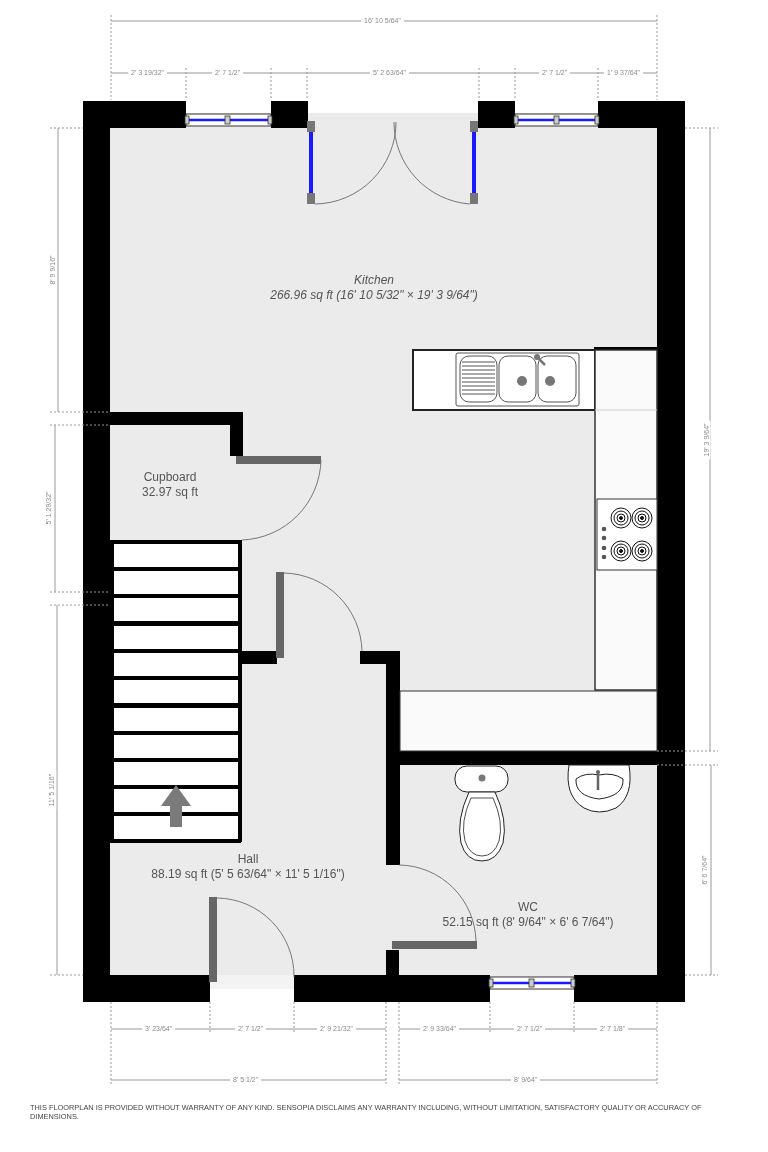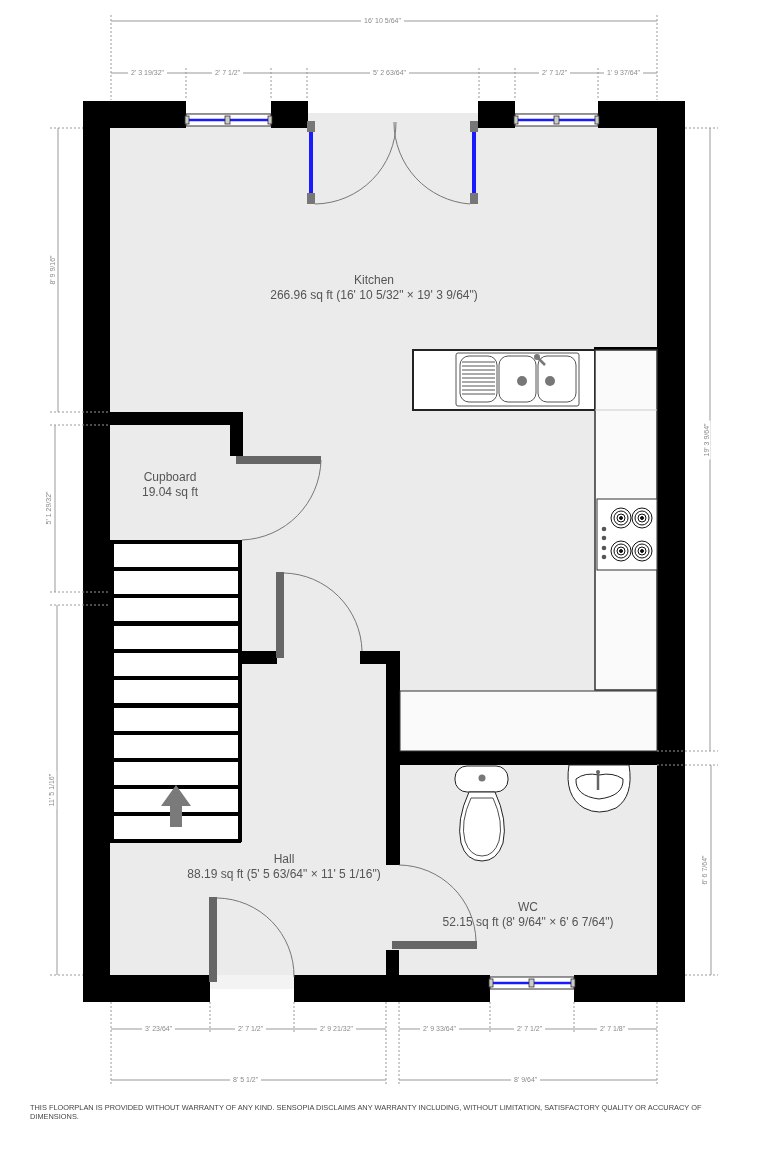--- a/index.html
+++ b/index.html
@@ -203,29 +203,29 @@
     <line x1="210" y1="1002" x2="210" y2="1034" stroke-dasharray="2,2"></line>
     <line x1="294" y1="1002" x2="294" y2="1034" stroke-dasharray="2,2"></line>
     <line x1="386" y1="1002" x2="386" y2="1085" stroke-dasharray="2,2"></line>
     <line x1="399" y1="1002" x2="399" y2="1085" stroke-dasharray="2,2"></line>
     <line x1="490" y1="1002" x2="490" y2="1034" stroke-dasharray="2,2"></line>
     <line x1="574" y1="1002" x2="574" y2="1034" stroke-dasharray="2,2"></line>
     <line x1="657" y1="1002" x2="657" y2="1085" stroke-dasharray="2,2"></line>
   </g>
 </svg>
 
-<div class="room-label" style="left:374px;top:273px;">
+<div class="room-label" style="left:374px;top:273px;font-style:italic;">
   <div>Kitchen</div>
   <div>266.96 sq ft (16' 10 5/32" × 19' 3 9/64")</div>
 </div>
 <div class="room-label" style="left:170px;top:470px;">
   <div>Cupboard</div>
-  <div>19.04 sq ft</div>
-</div>
-<div class="room-label" style="left:248px;top:852px;margin-left:36px;">
+  <div>32.97 sq ft</div>
+</div>
+<div class="room-label" style="left:248px;top:852px;">
   <div>Hall</div>
   <div>88.19 sq ft (5' 5 63/64" × 11' 5 1/16")</div>
 </div>
 <div class="room-label" style="left:528px;top:900px;">
   <div>WC</div>
   <div>52.15 sq ft (8' 9/64" × 6' 6 7/64")</div>
 </div>
 
 <span class="dim" style="left:361px;top:17px;">16' 10 5/64"</span>
 <span class="dim" style="left:128px;top:69px;">2' 3 19/32"</span>

